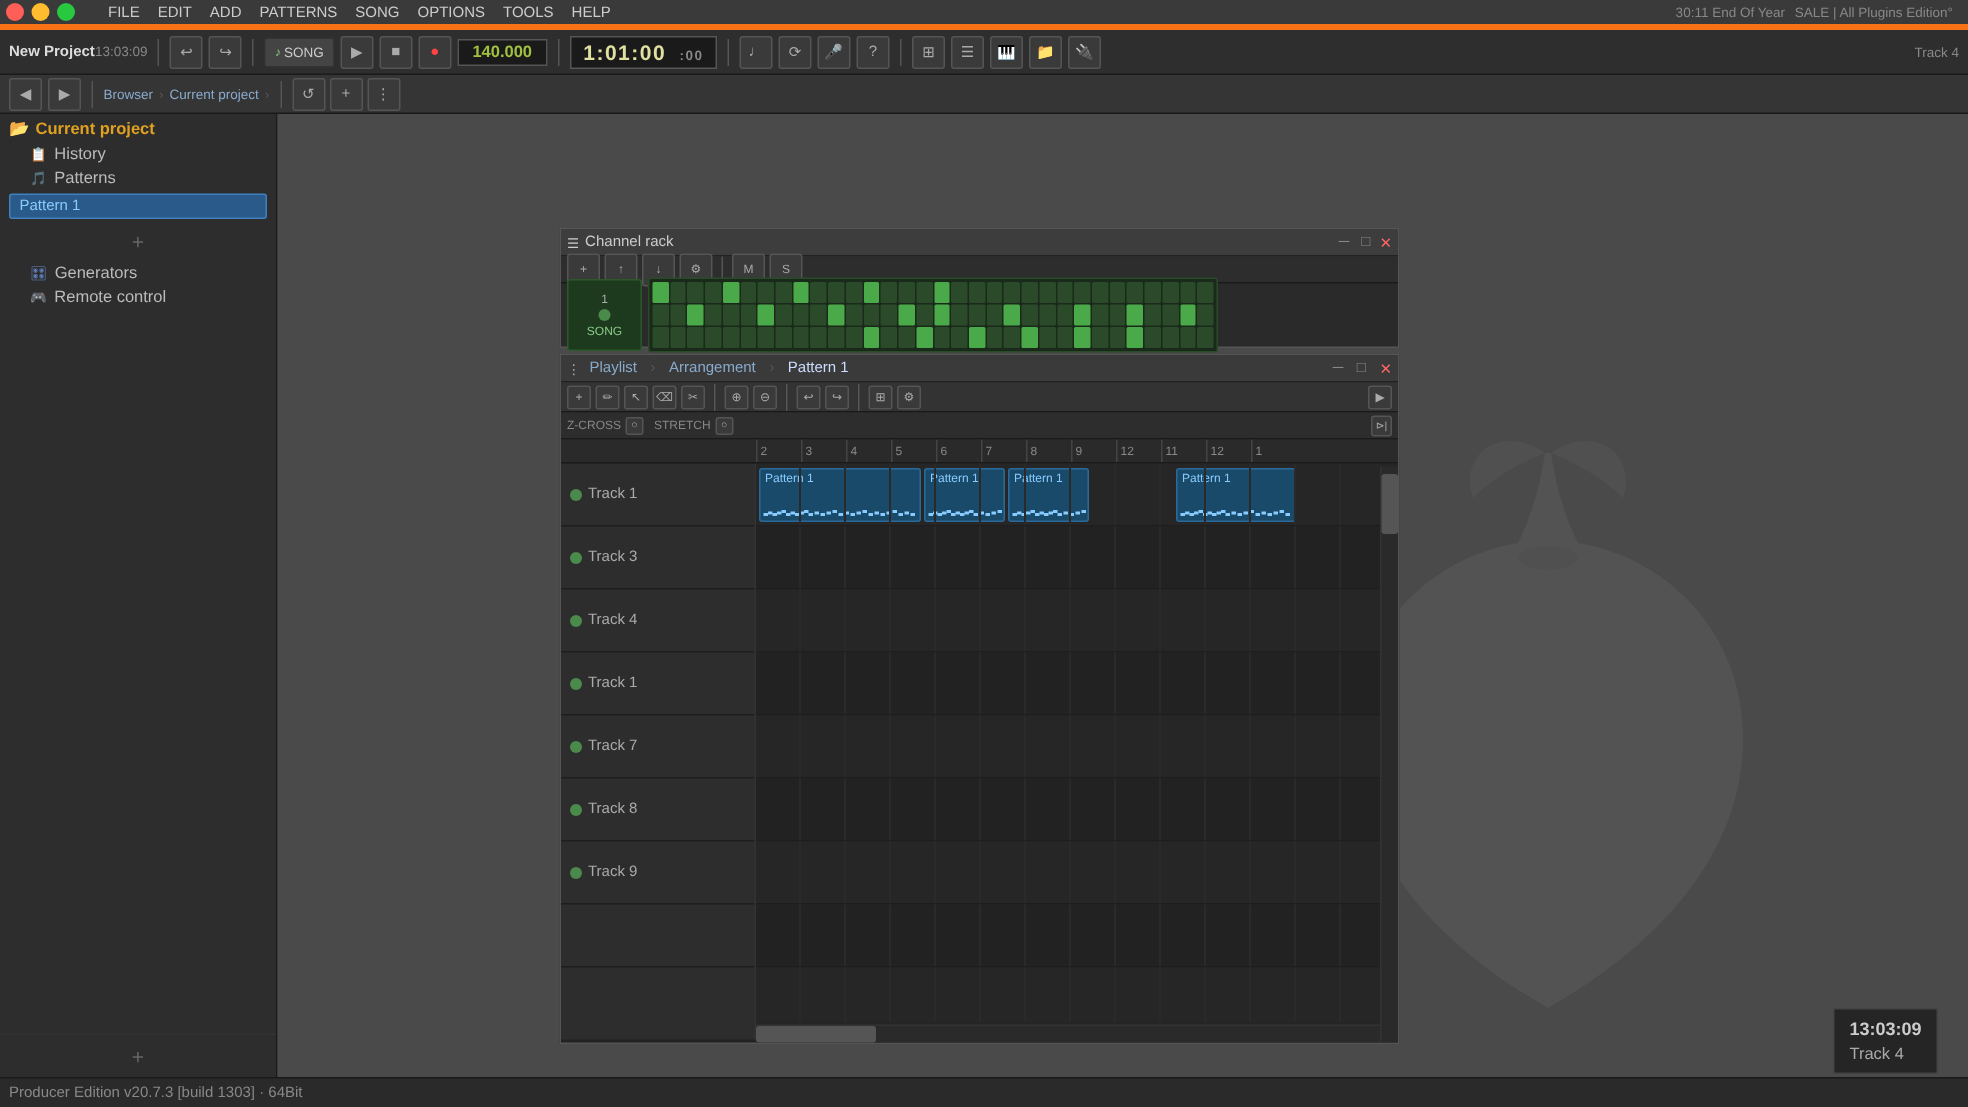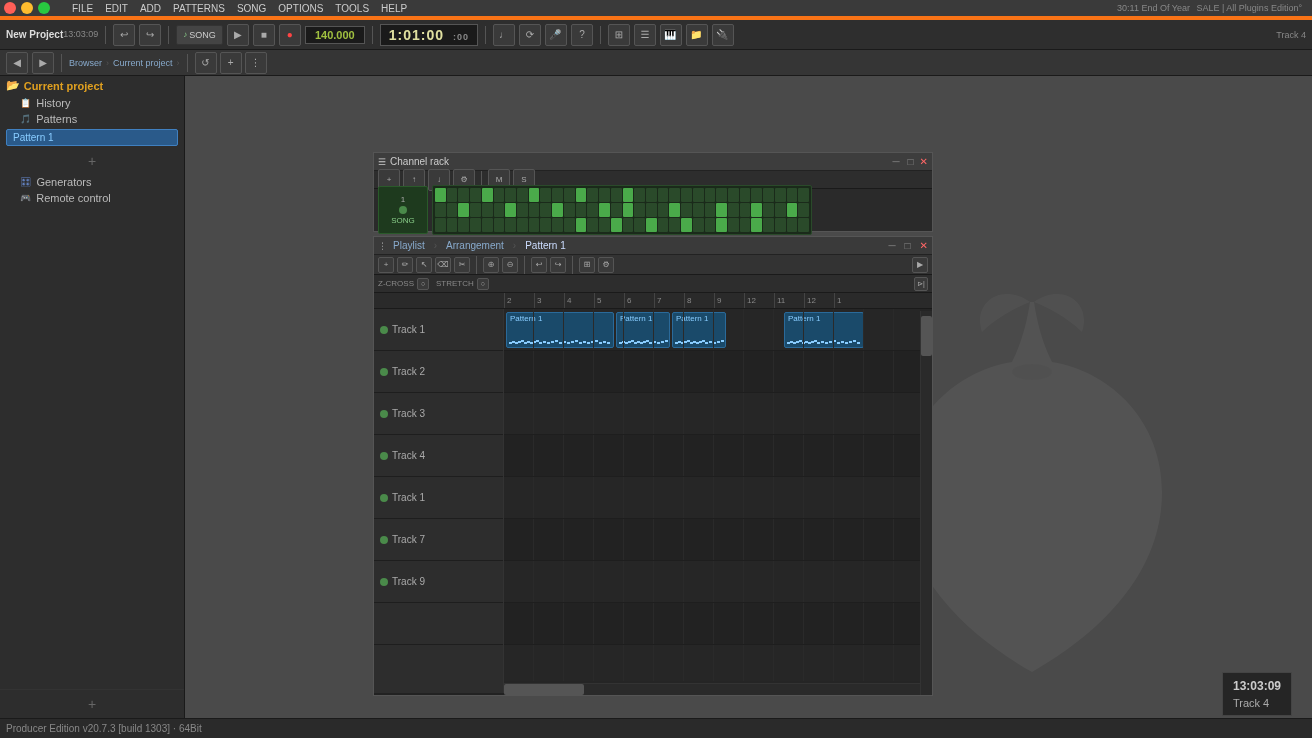--- a/index.html
+++ b/index.html
@@ -811,37 +811,37 @@
 
       <div id="tracks-container">
         <div id="track-labels">
 
         <div class="track-label">
               <div class="track-dot" style="background: rgb(74, 138, 74);"></div>
               <span>Track 1</span>
             </div>
             <div class="track-label">
               <div class="track-dot" style="background: rgb(74, 138, 74);"></div>
-              <span>Track 2</span>
-            </div>
-            <div class="track-label">
-              <div class="track-dot" style="background: rgb(74, 138, 74);"></div>
               <span>Track 3</span>
             </div>
             <div class="track-label">
               <div class="track-dot" style="background: rgb(74, 138, 74);"></div>
               <span>Track 4</span>
             </div>
             <div class="track-label">
               <div class="track-dot" style="background: rgb(74, 138, 74);"></div>
               <span>Track 1</span>
             </div>
             <div class="track-label">
               <div class="track-dot" style="background: rgb(74, 138, 74);"></div>
               <span>Track 7</span>
+            </div>
+            <div class="track-label">
+              <div class="track-dot" style="background: rgb(74, 138, 74);"></div>
+              <span>Track 8</span>
             </div>
             <div class="track-label">
               <div class="track-dot" style="background: rgb(74, 138, 74);"></div>
               <span>Track 9</span>
             </div>
             <div class="track-label"></div>
           </div>
         <div id="track-content">
           <div id="tc-scroll">
 

